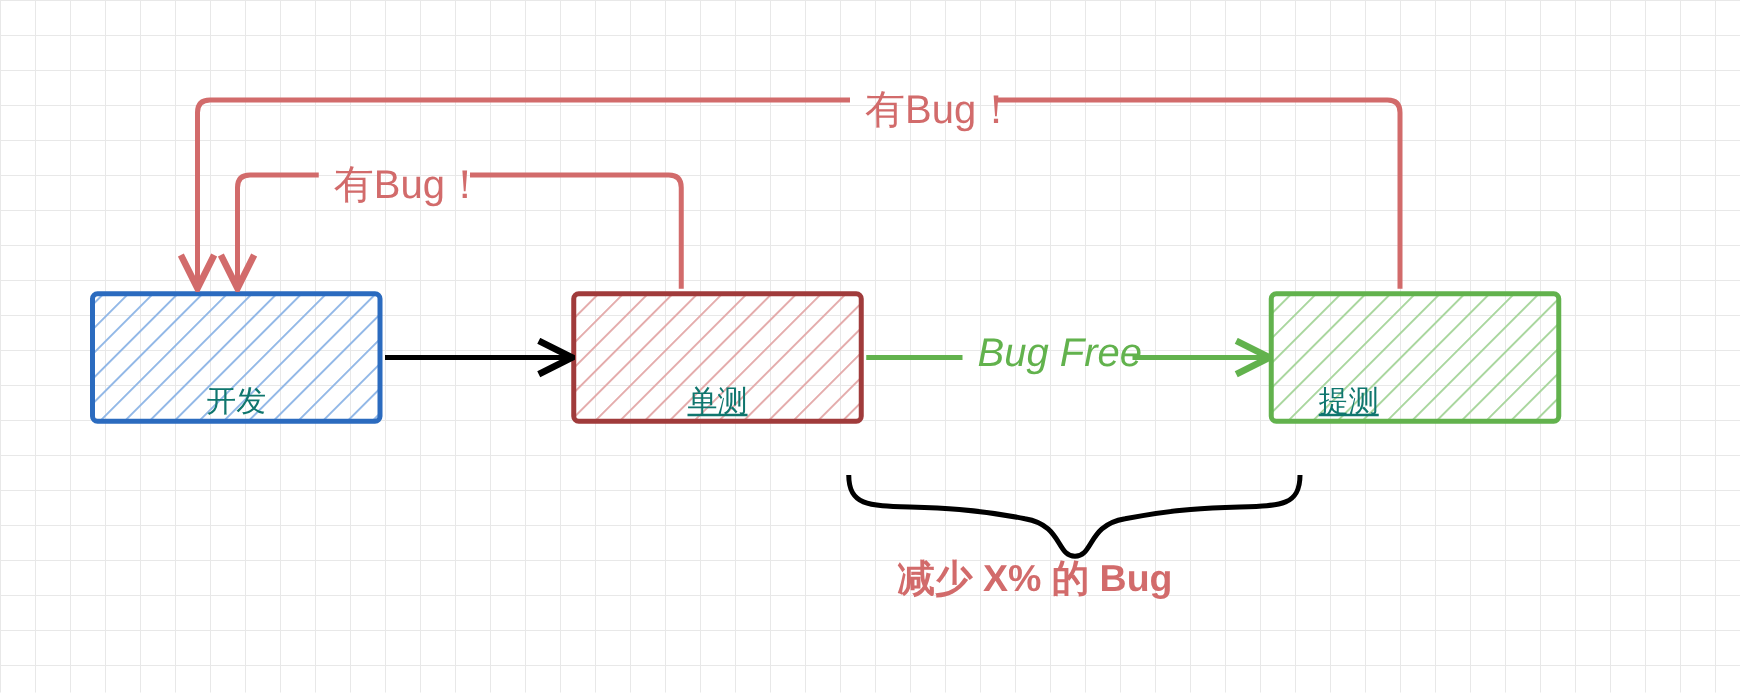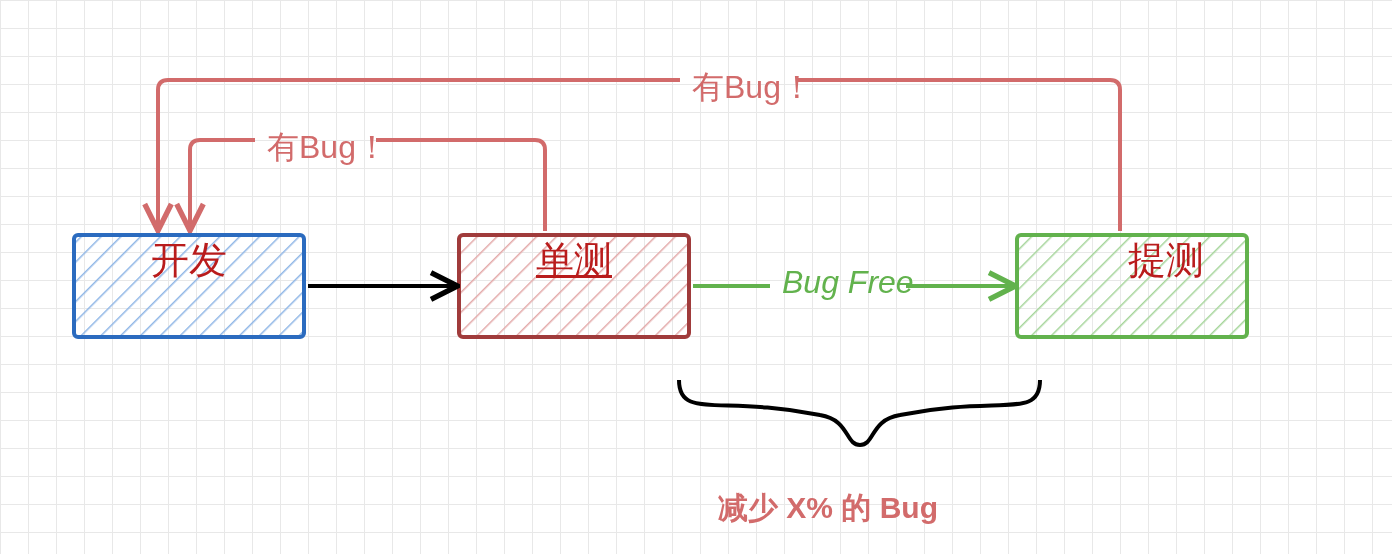--- a/index.html
+++ b/index.html
@@ -17,41 +17,41 @@
     }
     svg.canvas {
       position: absolute;
       top: 0; left: 0;
       width: 1392px;
       height: 554px;
     }
     .box {
       position: absolute;
       display: flex;
-      align-items: flex-start;
+      align-items: flex-end;
       justify-content: center;
-      font-size: 38px;
+      font-size: 24px;
       font-weight: 500;
-      color: #b91c1c;
+      color: #0f766e;
       background: transparent;
     }
     .box-dev   { left: 74px;  top: 235px; width: 230px; height: 102px; }
     .box-test  { left: 459px; top: 235px; width: 230px; height: 102px; text-decoration: underline; }
-    .box-submit{ left: 1051px;top: 235px; width: 230px; height: 102px; }
+    .box-submit{ left: 964px;top: 235px; width: 230px; height: 102px; text-decoration: underline; }
 
     .edge-label {
       position: absolute;
       font-size: 32px;
       font-weight: 500;
       white-space: nowrap;
     }
     .lbl-bugfree { left: 782px; top: 264px; color: #62b24d; font-style: italic; }
     .lbl-bug1    { left: 267px; top: 126px; color: #d26b6b; }
     .lbl-bug2    { left: 692px; top: 66px;  color: #d26b6b; }
-    .lbl-reduce  { left: 718px; top: 488px; color: #d26b6b; font-size: 30px; font-weight: 600; }
+    .lbl-reduce  { left: 718px; top: 443px; color: #d26b6b; font-size: 30px; font-weight: 600; }
   </style>
 </head>
 <body>
 
 <svg class="canvas" viewBox="0 0 1392 554">
   <defs>
     <pattern id="hatch-blue" patternUnits="userSpaceOnUse" width="14" height="14" patternTransform="rotate(45)">
       <line x1="0" y1="0" x2="0" y2="14" stroke="#8fb6e6" stroke-width="3"></line>
     </pattern>
     <pattern id="hatch-red" patternUnits="userSpaceOnUse" width="14" height="14" patternTransform="rotate(45)">

